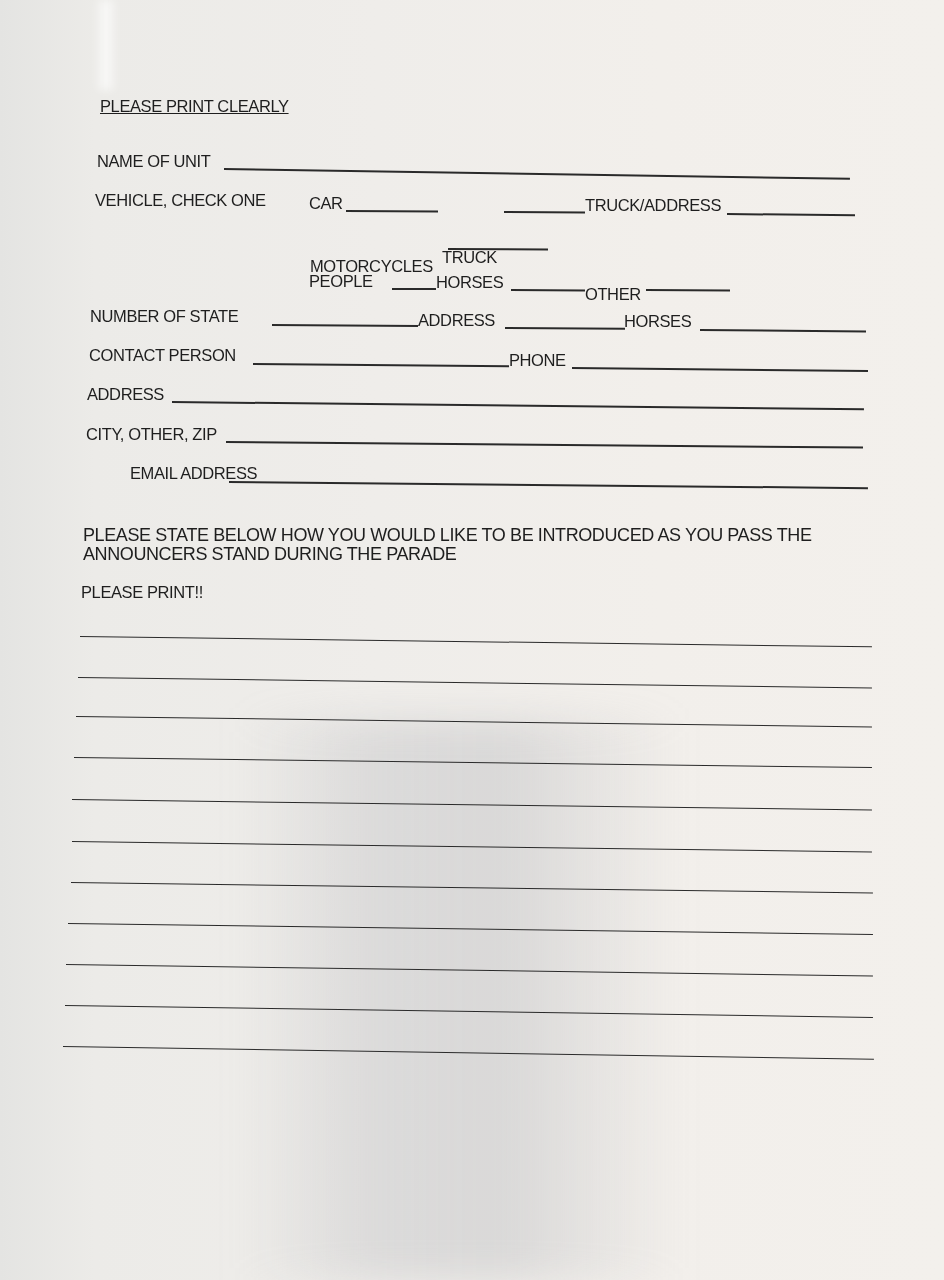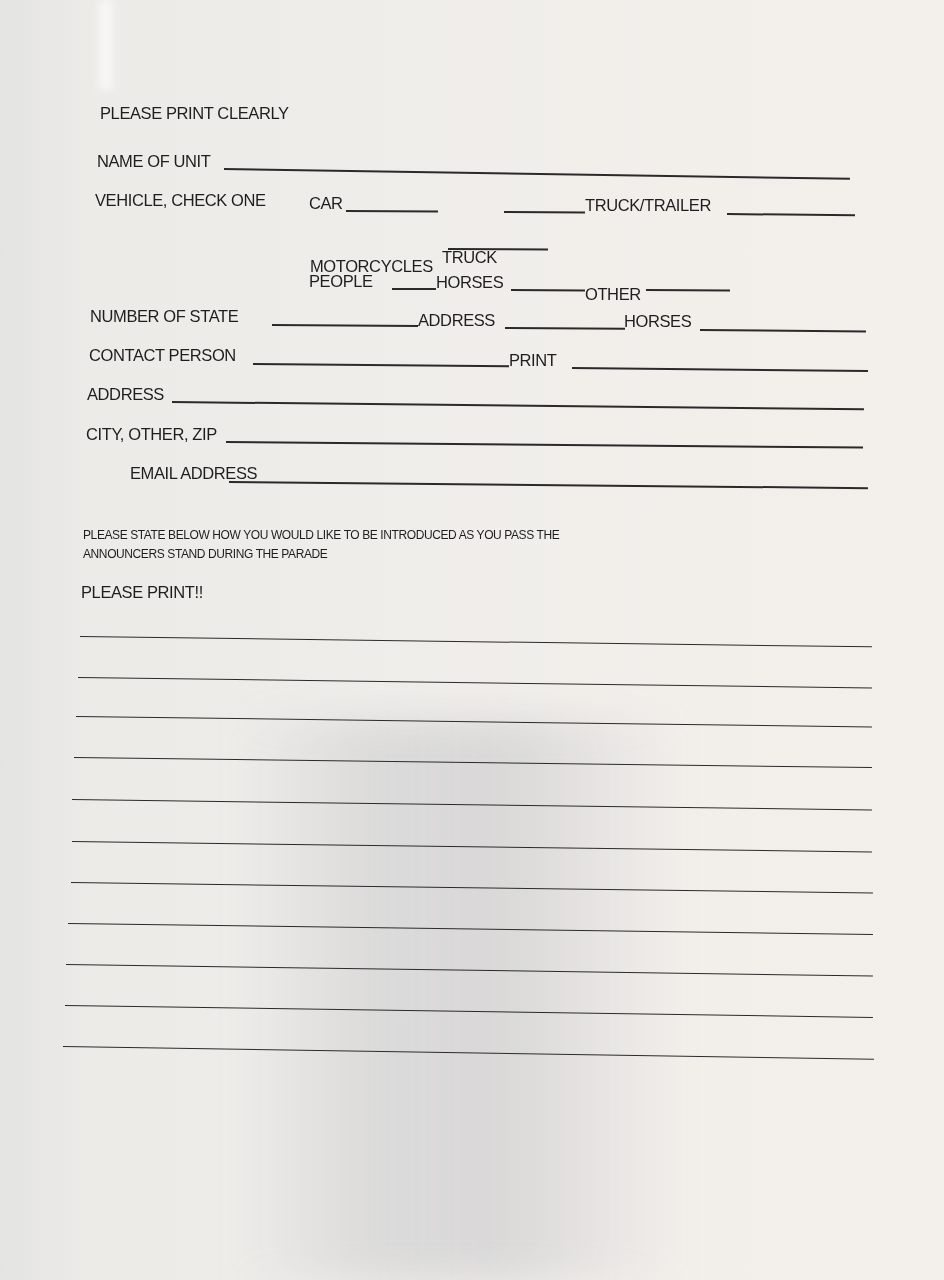--- a/index.html
+++ b/index.html
@@ -22,41 +22,41 @@
     filter: blur(4px);
     pointer-events: none;
   }
   .txt { position: absolute; font-size: 16.5px; letter-spacing: -0.4px; white-space: nowrap; line-height: 18px; }
   .line {
     position: absolute; height: 1.6px; background: #2a2a2a; transform-origin: left center;
   }
   .blank {
     position: absolute; height: 1.4px; background: #2a2a2a; transform-origin: left center;
   }
-  .para { position: absolute; font-size: 12px; letter-spacing: -0.4px; line-height: 17px; }
+  .para { position: absolute; font-size: 18px; letter-spacing: -0.4px; line-height: 17px; }
 </style>
 </head>
 <body>
 
 <div class="shadow"></div>
 <div class="glare"></div>
 
 <div>
 
-  <div class="txt" style="left:100px; top:104px;">PLEASE PRINT CLEARLY</div>
+  <div class="txt" style="left:100px; top:97px;text-decoration:underline;">PLEASE PRINT CLEARLY</div>
 
   <div class="txt" style="left:97px; top:152px;">NAME OF UNIT</div>
   <div class="line" style="left:224px; top:168px; width:626px; transform:rotate(0.9deg);"></div>
 
   <div class="txt" style="left:95px; top:191px;">VEHICLE, CHECK ONE</div>
   <div class="txt" style="left:309px; top:194px;">CAR</div>
   <div class="line" style="left:346px; top:210px; width:92px; transform:rotate(0.3deg);"></div>
   <div class="txt" style="left:442px; top:204px;margin-top:44px;">TRUCK</div>
   <div class="line" style="left:504px; top:211px; width:81px; transform:rotate(0.3deg);"></div>
-  <div class="txt" style="left:585px; top:196px;">TRUCK/TRAILER</div>
+  <div class="txt" style="left:585px; top:196px;">TRUCK/ADDRESS</div>
   <div class="line" style="left:727px; top:213px; width:128px; transform:rotate(0.6deg);"></div>
 
   <div class="txt" style="left:310px; top:233px;margin-top:24px;">MOTORCYCLES</div>
   <div class="line" style="left:448px; top:248px; width:100px; transform:rotate(0.3deg);"></div>
 
   <div class="txt" style="left:309px; top:272px;">PEOPLE</div>
   <div class="line" style="left:392px; top:288px; width:44px;"></div>
   <div class="txt" style="left:436px; top:273px;">HORSES</div>
   <div class="line" style="left:511px; top:289px; width:74px; transform:rotate(0.3deg);"></div>
   <div class="txt" style="left:585px; top:285px;">OTHER</div>
@@ -64,21 +64,21 @@
 
   <div class="txt" style="left:90px; top:307px;">NUMBER OF STATE</div>
   <div class="line" style="left:272px; top:324px; width:146px; transform:rotate(0.4deg);"></div>
   <div class="txt" style="left:418px; top:311px;">ADDRESS</div>
   <div class="line" style="left:505px; top:327px; width:120px; transform:rotate(0.4deg);"></div>
   <div class="txt" style="left:624px; top:312px;">HORSES</div>
   <div class="line" style="left:700px; top:329px; width:166px; transform:rotate(0.5deg);"></div>
 
   <div class="txt" style="left:89px; top:346px;">CONTACT PERSON</div>
   <div class="line" style="left:253px; top:363px; width:256px; transform:rotate(0.5deg);"></div>
-  <div class="txt" style="left:509px; top:351px;">PRINT</div>
+  <div class="txt" style="left:509px; top:351px;">PHONE</div>
   <div class="line" style="left:572px; top:367px; width:296px; transform:rotate(0.6deg);"></div>
 
   <div class="txt" style="left:87px; top:385px;">ADDRESS</div>
   <div class="line" style="left:172px; top:401px; width:692px; transform:rotate(0.6deg);"></div>
 
   <div class="txt" style="left:86px; top:425px;">CITY, OTHER, ZIP</div>
   <div class="line" style="left:226px; top:441px; width:637px; transform:rotate(0.5deg);"></div>
 
   <div class="txt" style="left:90px; top:464px;margin-left:40px;">EMAIL ADDRESS</div>
   <div class="line" style="left:229px; top:481px; width:639px; transform:rotate(0.55deg);"></div>

